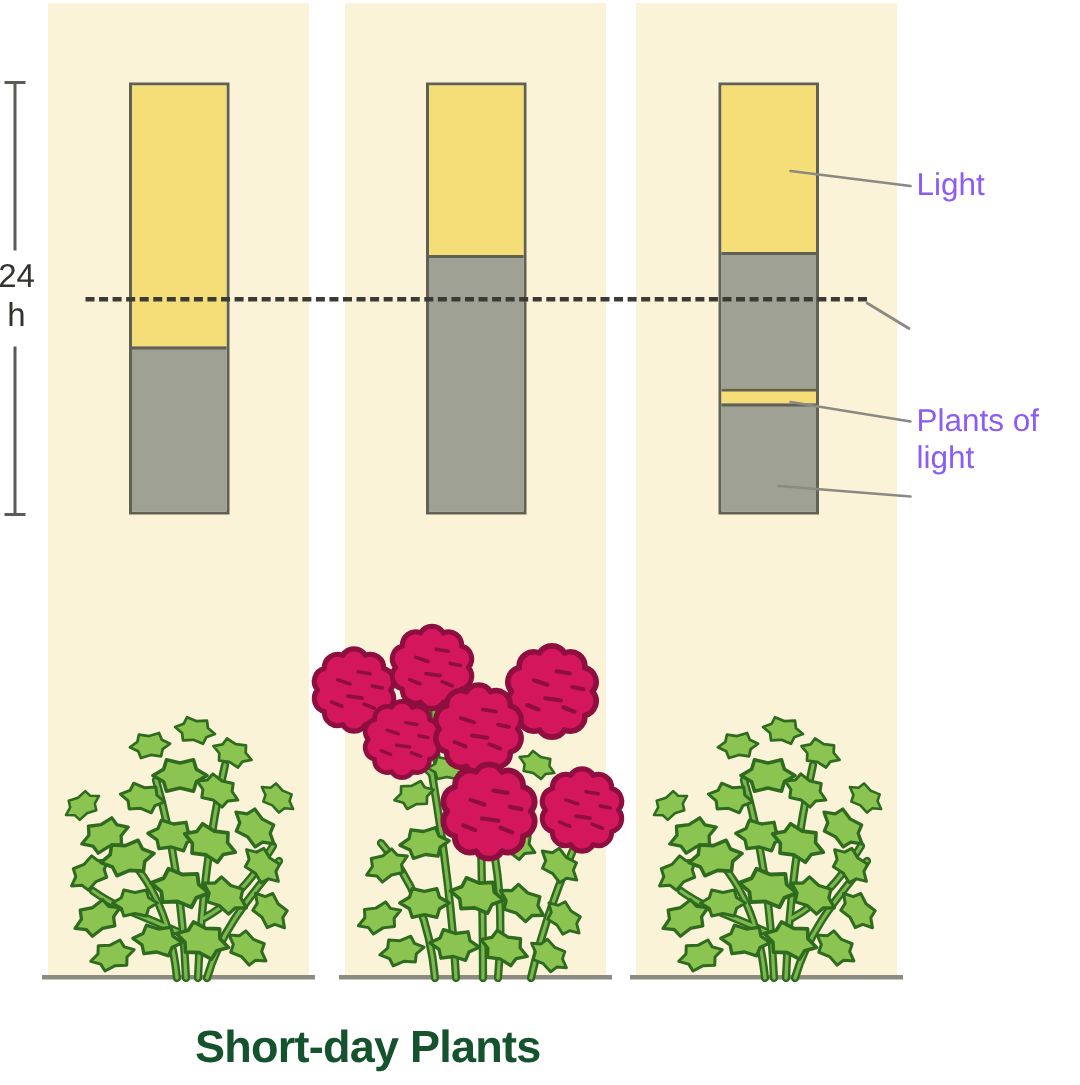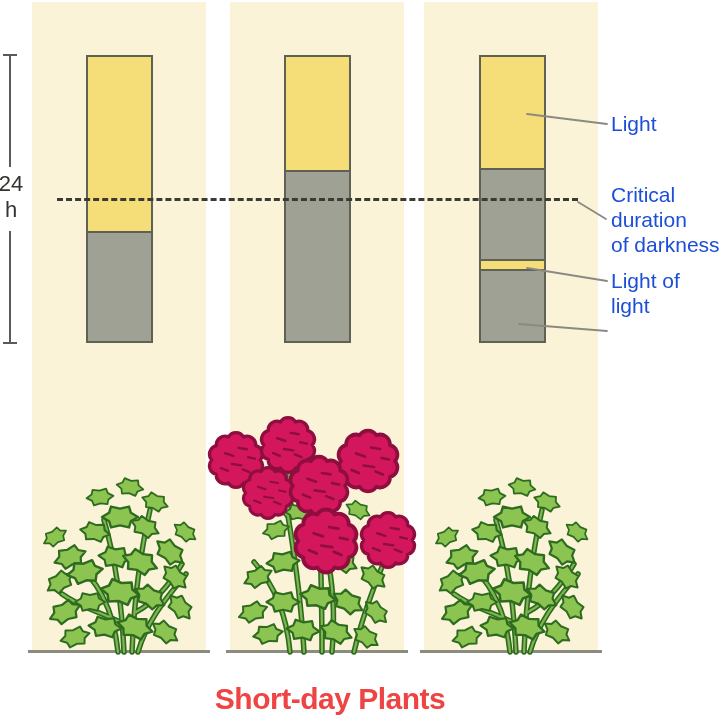--- a/index.html
+++ b/index.html
@@ -22,27 +22,27 @@
   .axis-cap{position:absolute;left:3px;width:14px;height:2px;background:#5a5a57;}
   .axis-text{position:absolute;left:-4px;width:30px;text-align:center;font-size:22px;line-height:26px;color:#333330;}
   
   .critical-line{
     position:absolute;left:57px;top:198px;width:521px;height:0;
     border-top:3px dashed #3b3b35;z-index:5;
   }
   
   #leaders{position:absolute;left:0;top:0;z-index:6;pointer-events:none;}
   
-  .side-label{position:absolute;left:611px;font-size:21px;line-height:25px;color:#1d4ed8;white-space:nowrap;}
+  .side-label{position:absolute;left:611px;font-size:21px;line-height:25px;color:#8b5cf6;white-space:nowrap;}
   
   .plant{position:absolute;overflow:visible;z-index:4;}
   
   .caption{
-    position:absolute;left:130px;top:682px;width:400px;text-align:center;
-    font-size:30px;font-weight:bold;color:#ef4444;letter-spacing:-0.5px;
+    position:absolute;left:130px;top:682px;width:400px;
+    font-size:30px;font-weight:bold;color:#14532d;letter-spacing:-0.5px;
   }
 </style>
 </head>
 <body>
 
 <div id="stage">
 
   <svg width="0" height="0" style="position:absolute" aria-hidden="true">
     <defs>
       <path id="leaf" d="M15 0 L9.1 3.5 L7.5 8.7 L0 7 L-7.5 8.7 L-9.1 3.5 L-15 0 L-9.1 -3.5 L-7.5 -8.7 L0 -7 L7.5 -8.7 L9.1 -3.5 Z"></path>
@@ -186,27 +186,22 @@
   <svg id="leaders" width="720" height="723">
     <g stroke="#8a8a82" stroke-width="1.8" fill="none" stroke-linecap="round">
       <path d="M527 114 L607 124"></path>
       <path d="M578 202 L606 219"></path>
       <path d="M527 268 L607 281"></path>
       <path d="M519 324 L607 331"></path>
     </g>
   </svg>
 
   <div class="side-label" style="top:111px">Light</div>
-  <div class="side-label" style="top:182px">
-    <div>Critical</div>
-    <div>duration</div>
-    <div>of darkness</div>
-  </div>
   <div class="side-label" style="top:268px">
-    <div>Light of</div>
+    <div>Plants of</div>
     <div>light</div>
   </div>
 
   <svg class="plant" style="left:40px;top:462px" width="160" height="190" viewBox="0 0 160 190">
     <use href="#veggie"></use>
   </svg>
   <svg class="plant" style="left:228px;top:412px" width="176" height="242" viewBox="0 0 176 242">
     <use href="#flora"></use>
   </svg>
   <svg class="plant" style="left:432px;top:462px" width="160" height="190" viewBox="0 0 160 190">

